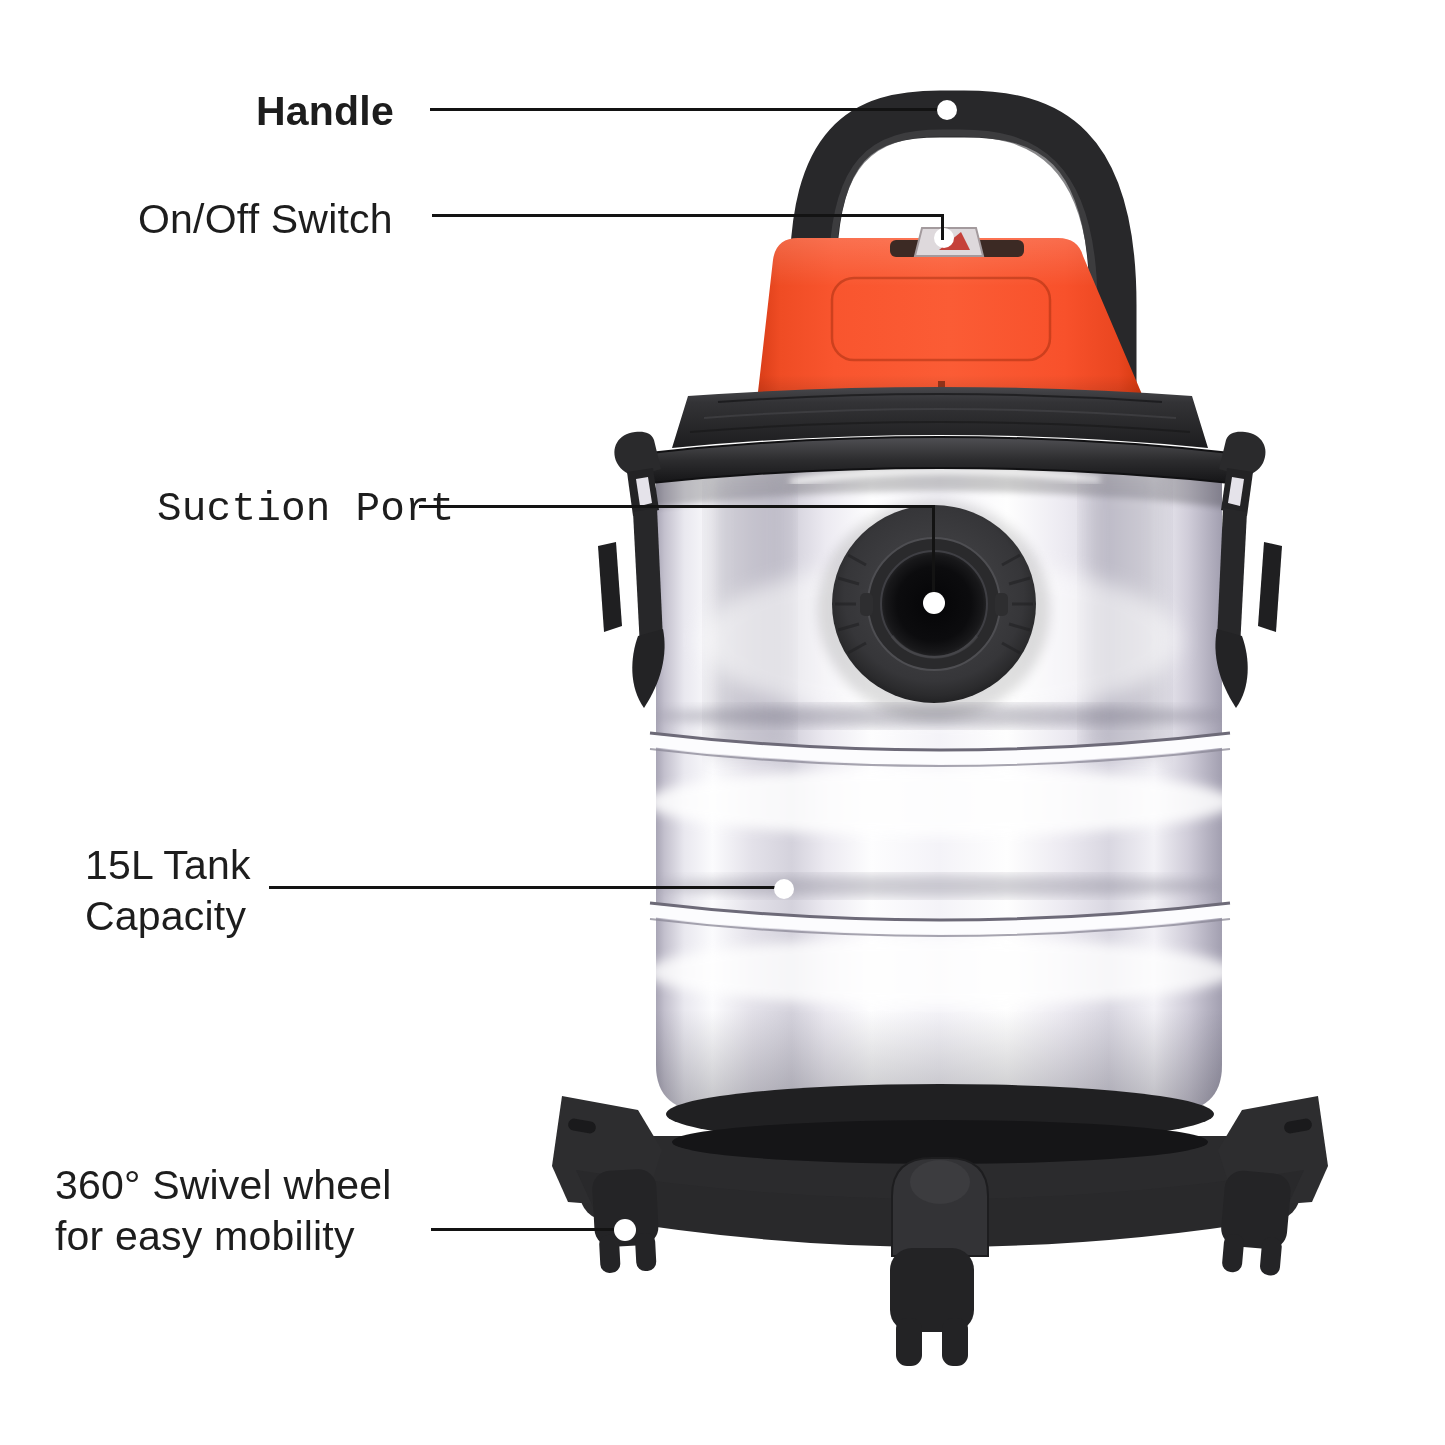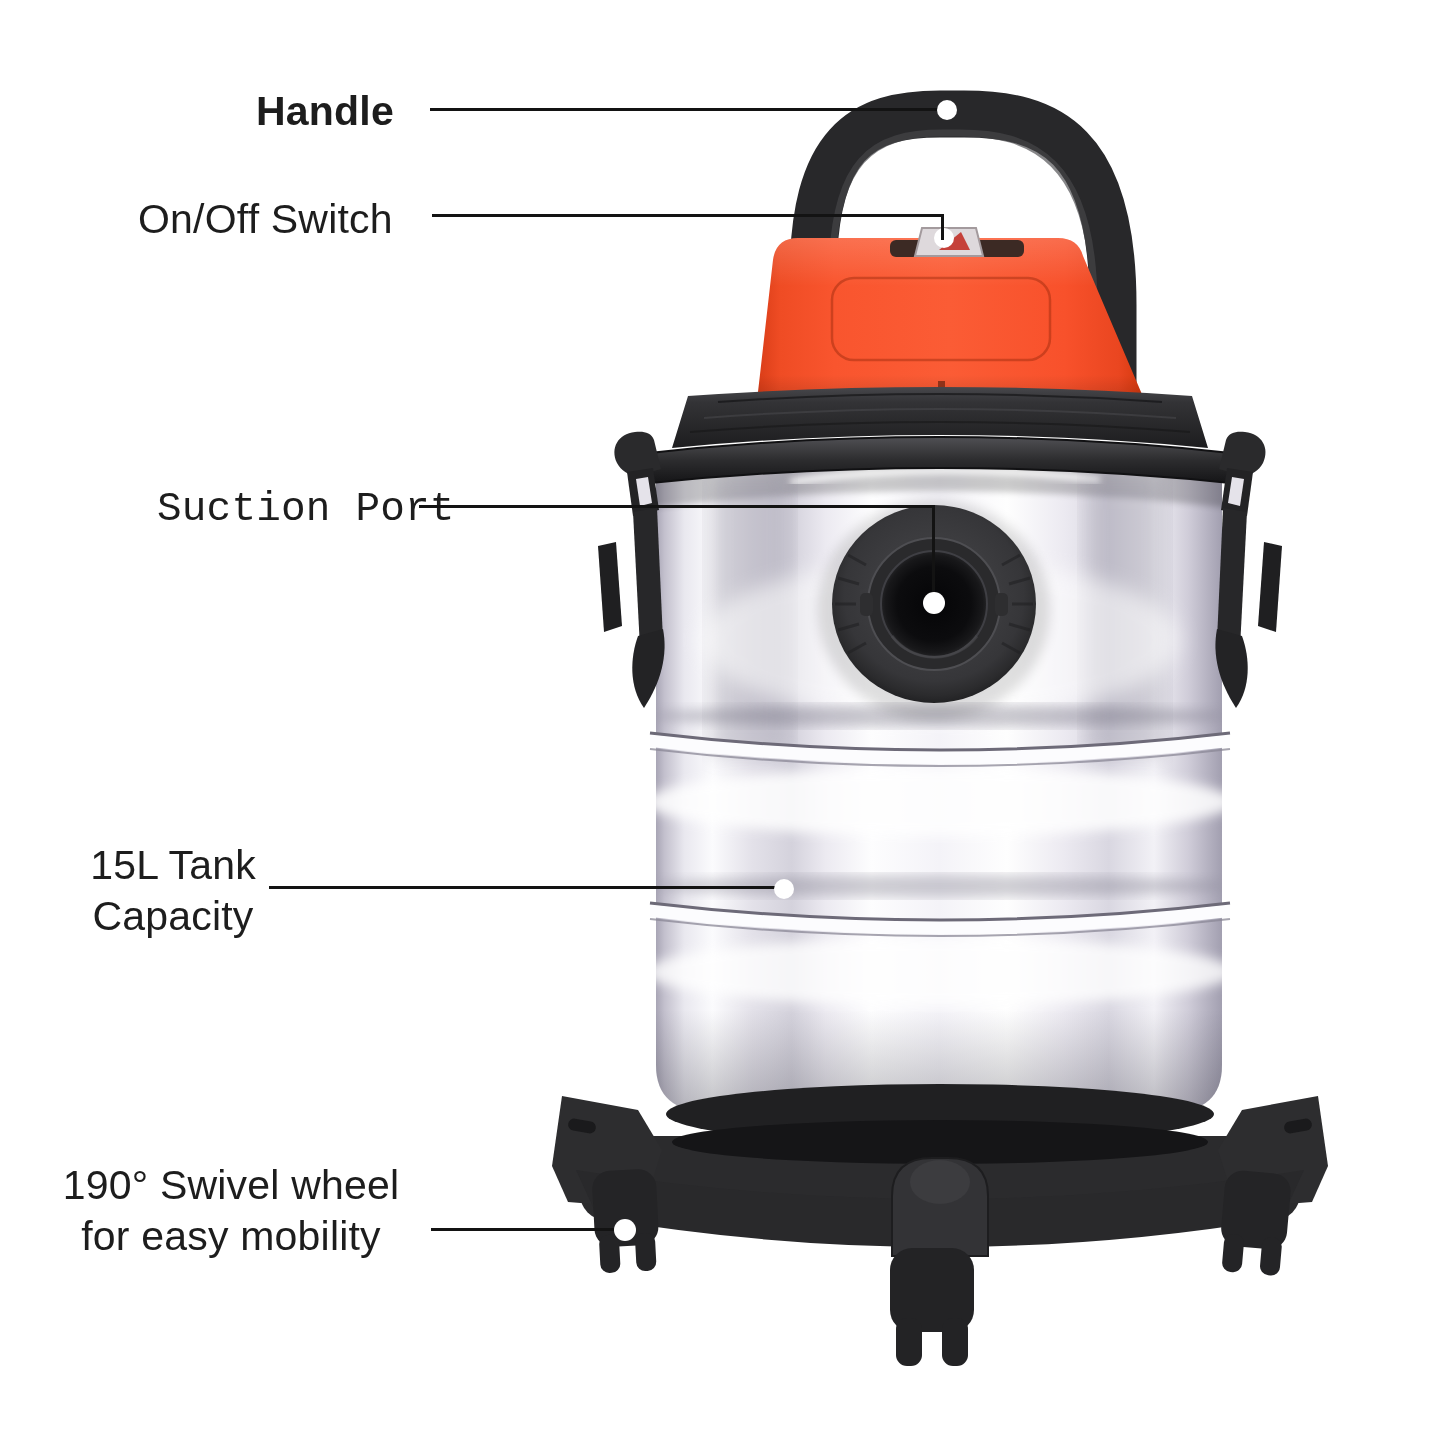--- a/index.html
+++ b/index.html
@@ -1,20 +1,20 @@
 <!DOCTYPE html>
 <html><head>
 <meta charset="utf-8">
 <style>
   html,body{margin:0;padding:0;background:#fff;}
   .stage{position:relative;width:1445px;height:1445px;background:#ffffff;overflow:hidden;
          font-family:"Liberation Sans", sans-serif;}
   .label{position:absolute;font-size:41px;line-height:1.24;color:#1d1d1d;
          white-space:pre-line;letter-spacing:.2px;}
-  .label.center{text-align:center;}
+  .label.center{text-align:left;}
   .cline{position:absolute;background:#131313;}
   .cdot{position:absolute;background:#ffffff;border-radius:50%;}
   svg{position:absolute;left:540px;top:80px;}
 </style>
 </head>
 <body>
 
 <div class="stage">
 
   <svg width="800" height="1300" viewBox="0 0 800 1300">
@@ -233,19 +233,19 @@
   </div>
 
   <div>
     <div class="label center" style="left:85px;top:840px;width:176px;">15L Tank
 Capacity</div>
     <div class="cline" style="left:269px;top:886px;width:512px;height:3px;"></div>
     <div class="cdot" style="left:774px;top:879px;width:20px;height:20px;"></div>
   </div>
 
   <div>
-    <div class="label center" style="left:55px;top:1160px;width:352px;">190° Swivel wheel
+    <div class="label center" style="left:55px;top:1160px;width:352px;">360° Swivel wheel
 for easy mobility</div>
     <div class="cline" style="left:431px;top:1228px;width:186px;height:3px;"></div>
     <div class="cdot" style="left:614px;top:1219px;width:22px;height:22px;"></div>
   </div>
 
 </div>
 
 </body></html>

